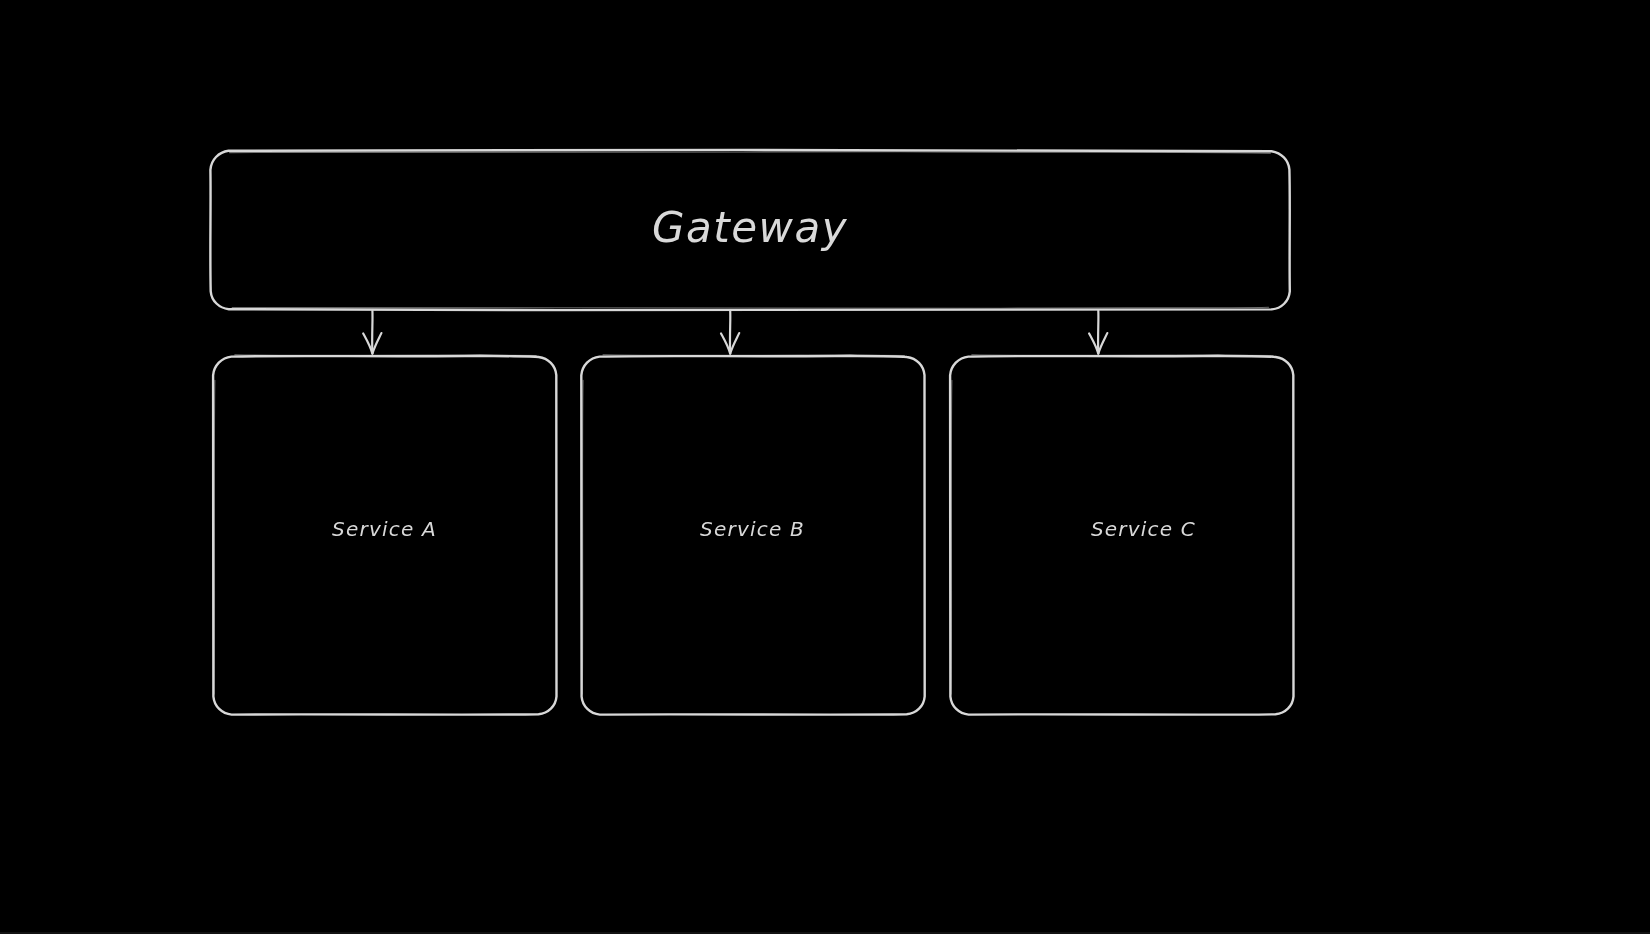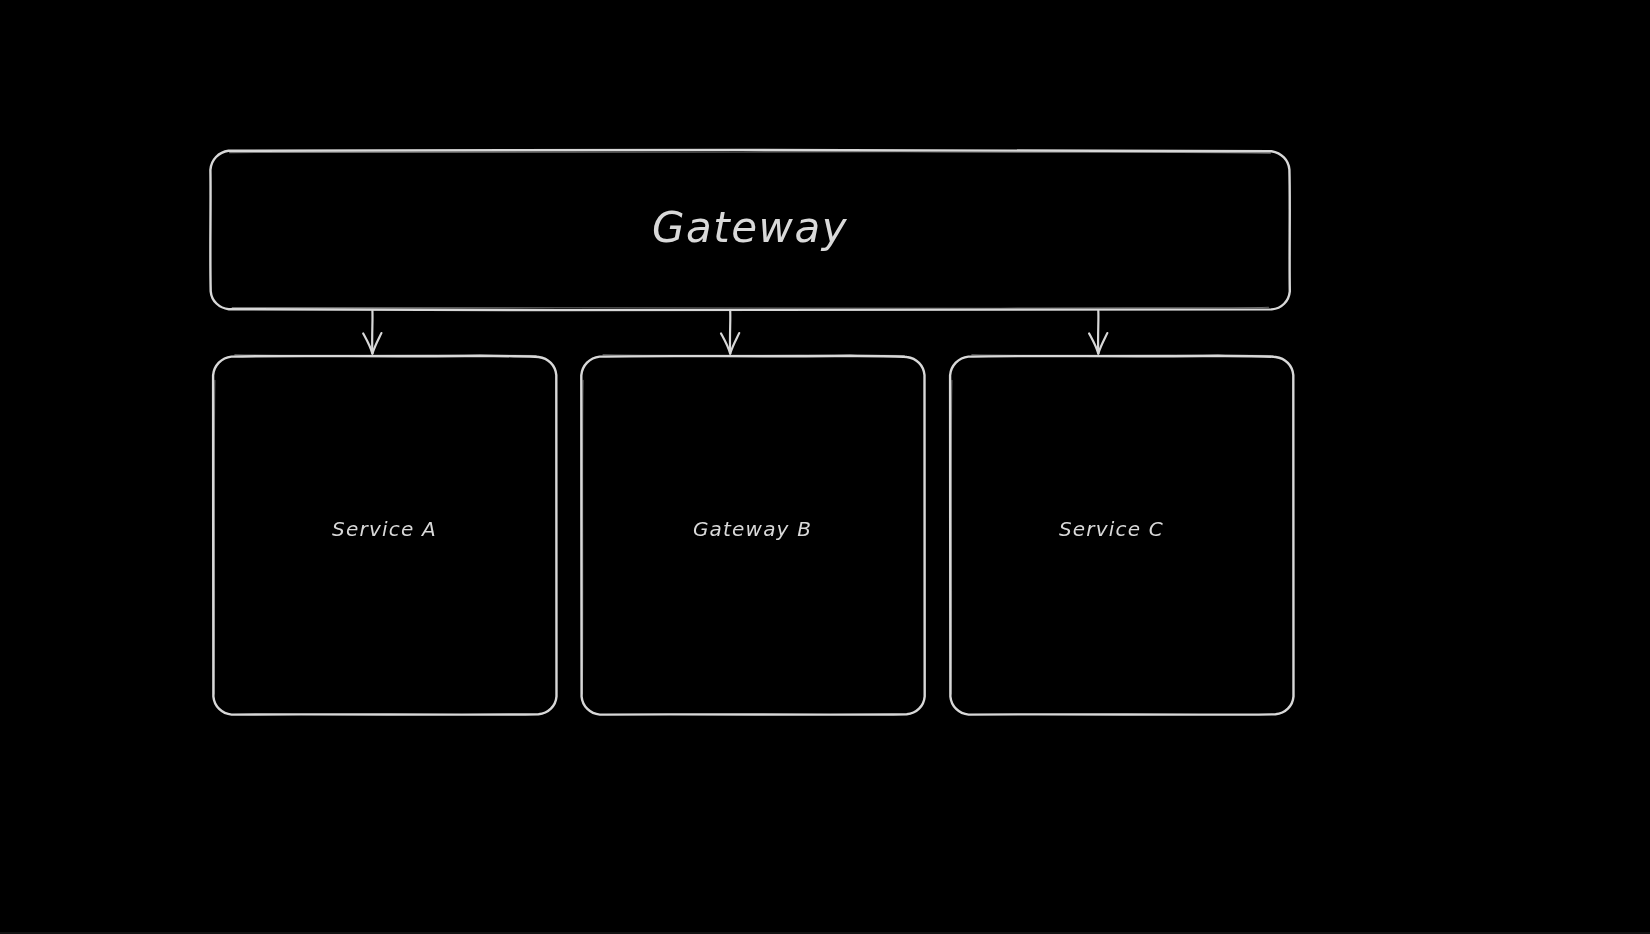--- a/index.html
+++ b/index.html
@@ -134,22 +134,22 @@
                C 950.9 365.5, 958.5 357.7, 968.4 356.6 Z" fill="none" stroke="#d8d8d8" stroke-width="2.4" stroke-linecap="round" stroke-linejoin="round"></path>
       <path d="M 971.8 354.9 C 1037 356.2, 1157 354.3, 1273.2 355.6" fill="none" stroke="#d8d8d8" stroke-width="1.1" stroke-linecap="round" opacity="0.5"></path>
       <path d="M 951.9 380.2 C 950.6 450, 952.2 600, 951.1 694.0" fill="none" stroke="#d8d8d8" stroke-width="1.1" stroke-linecap="round" opacity="0.45"></path>
     </g>
   </svg>
 
   <div class="node-label gateway-label" style="left:210px; top:203px; width:1080px;">Gateway</div>
 
   <div class="node-label service-label" style="left:213px; top:517px; width:343px;">Service A</div>
 
-  <div class="node-label service-label" style="left:581px; top:517px; width:343px;">Gateway B</div>
+  <div class="node-label service-label" style="left:581px; top:517px; width:343px;">Service B</div>
 
-  <div class="node-label service-label" style="left:940px; top:517px; width:343px;">Service C</div>
+  <div class="node-label service-label" style="left:972px; top:517px; width:343px;">Service C</div>
 
   <div class="hit" style="left:210px; top:150px; width:1080px; height:160px;"></div>
   <div class="hit" style="left:213px; top:356px; width:343px; height:359px;"></div>
   <div class="hit" style="left:581px; top:356px; width:343px; height:359px;"></div>
   <div class="hit" style="left:950px; top:356px; width:343px; height:359px;"></div>
 
 </div>
 
 </body></html>

